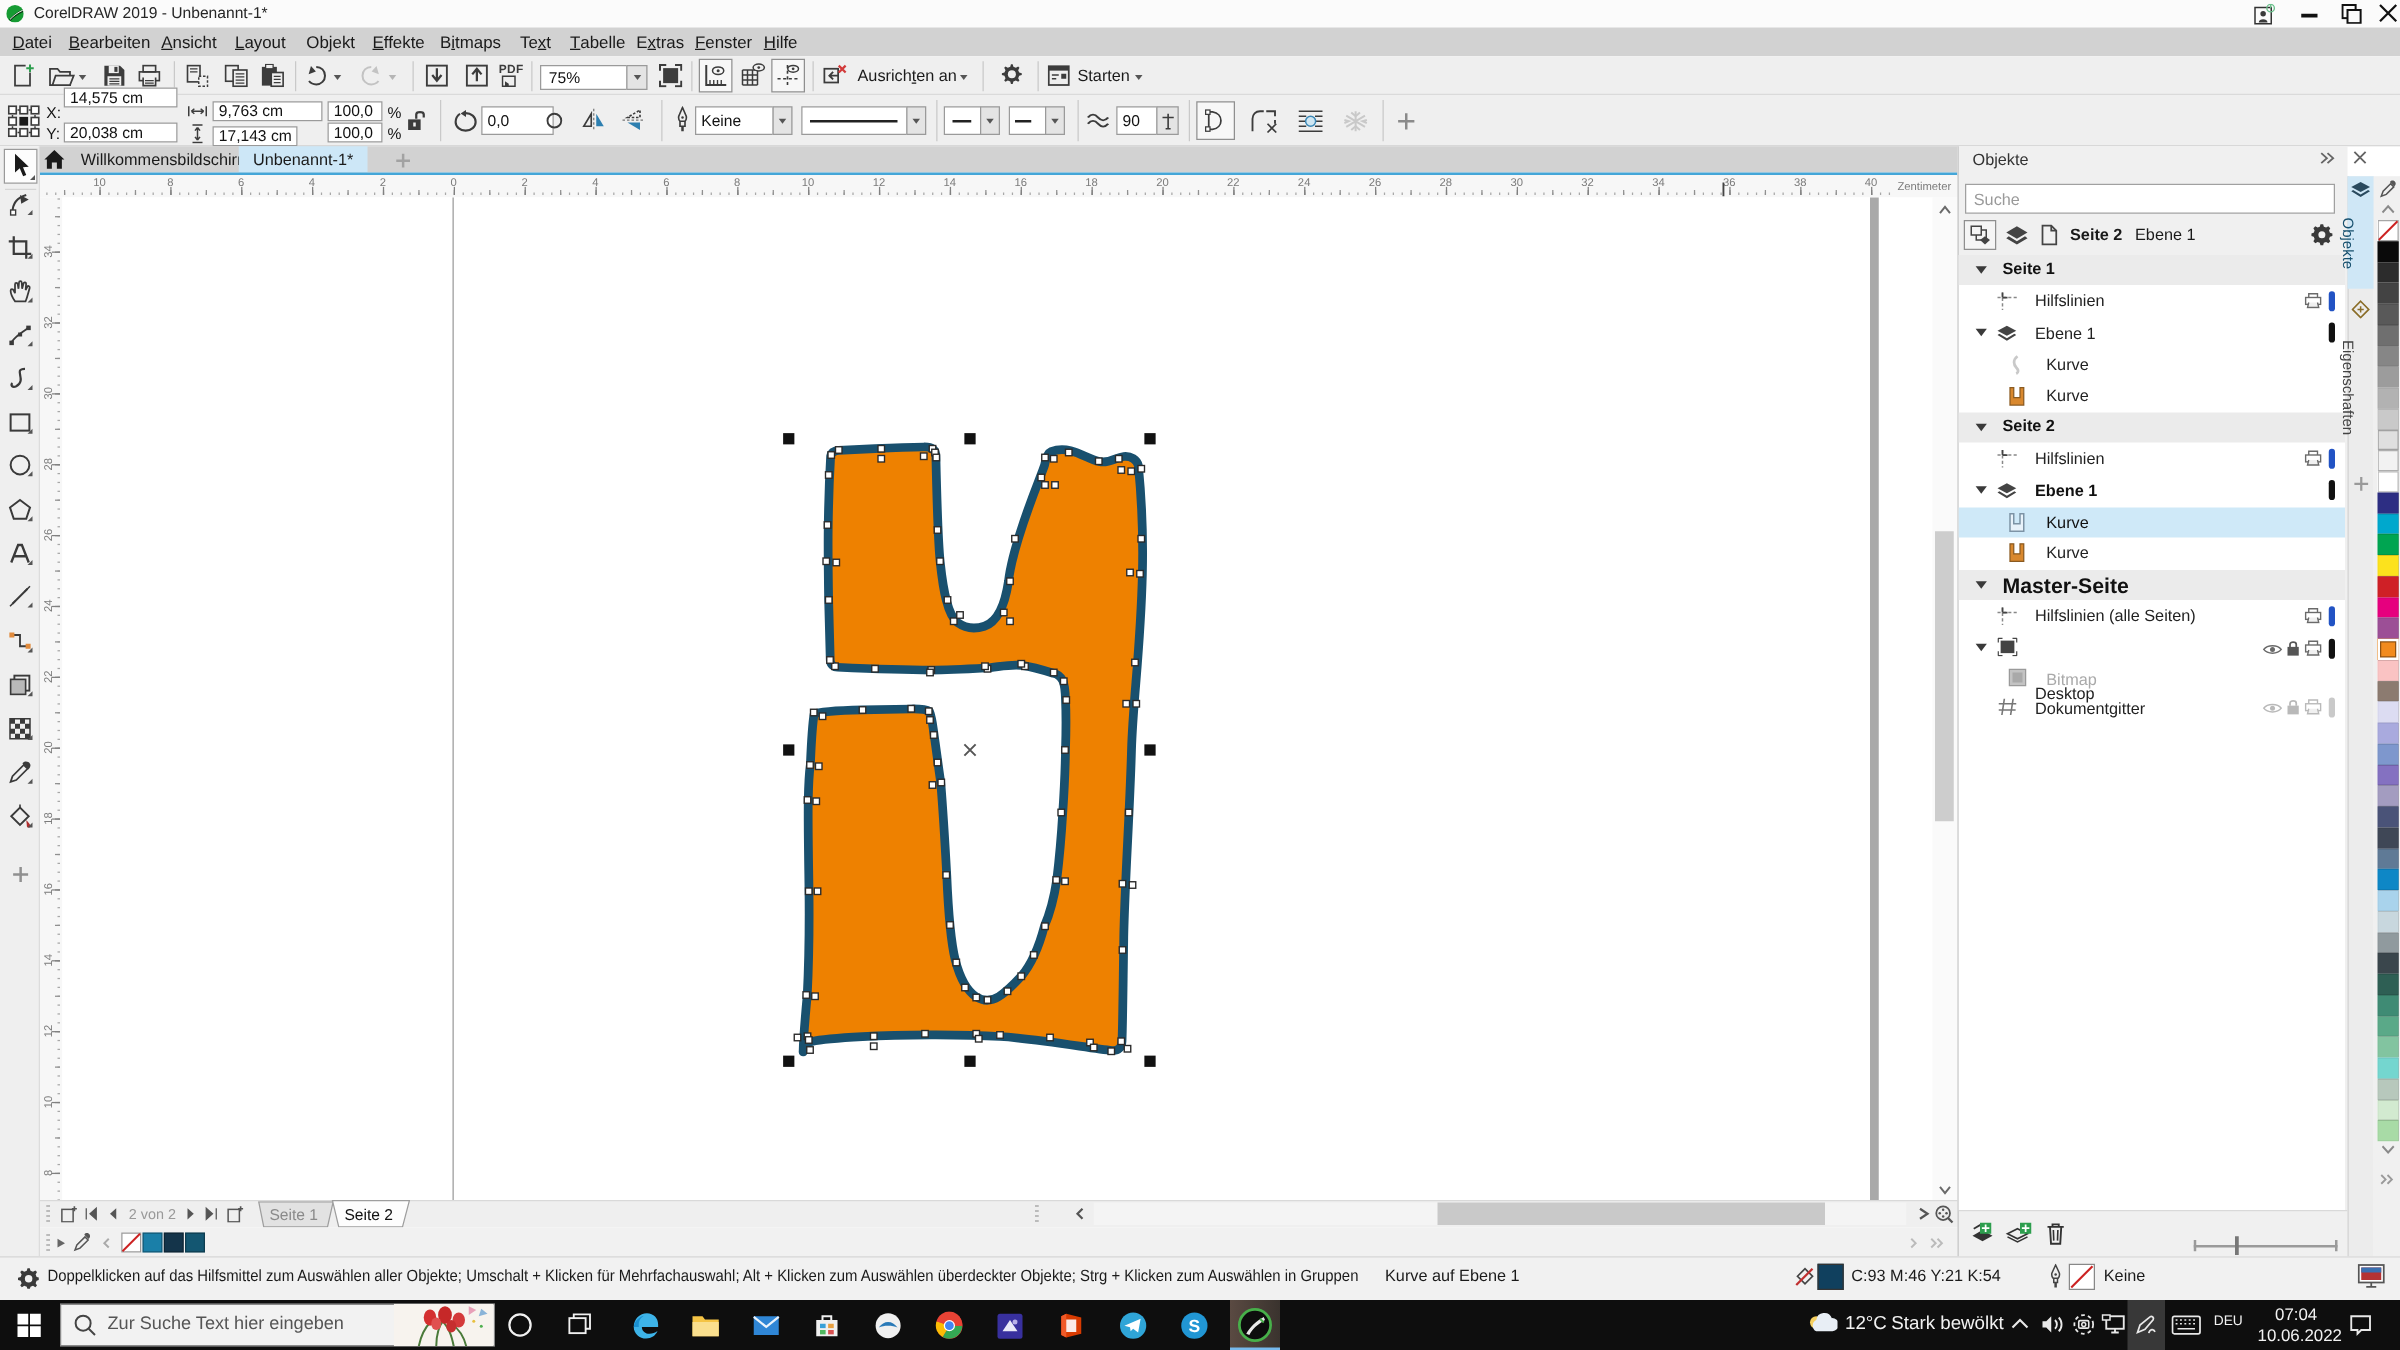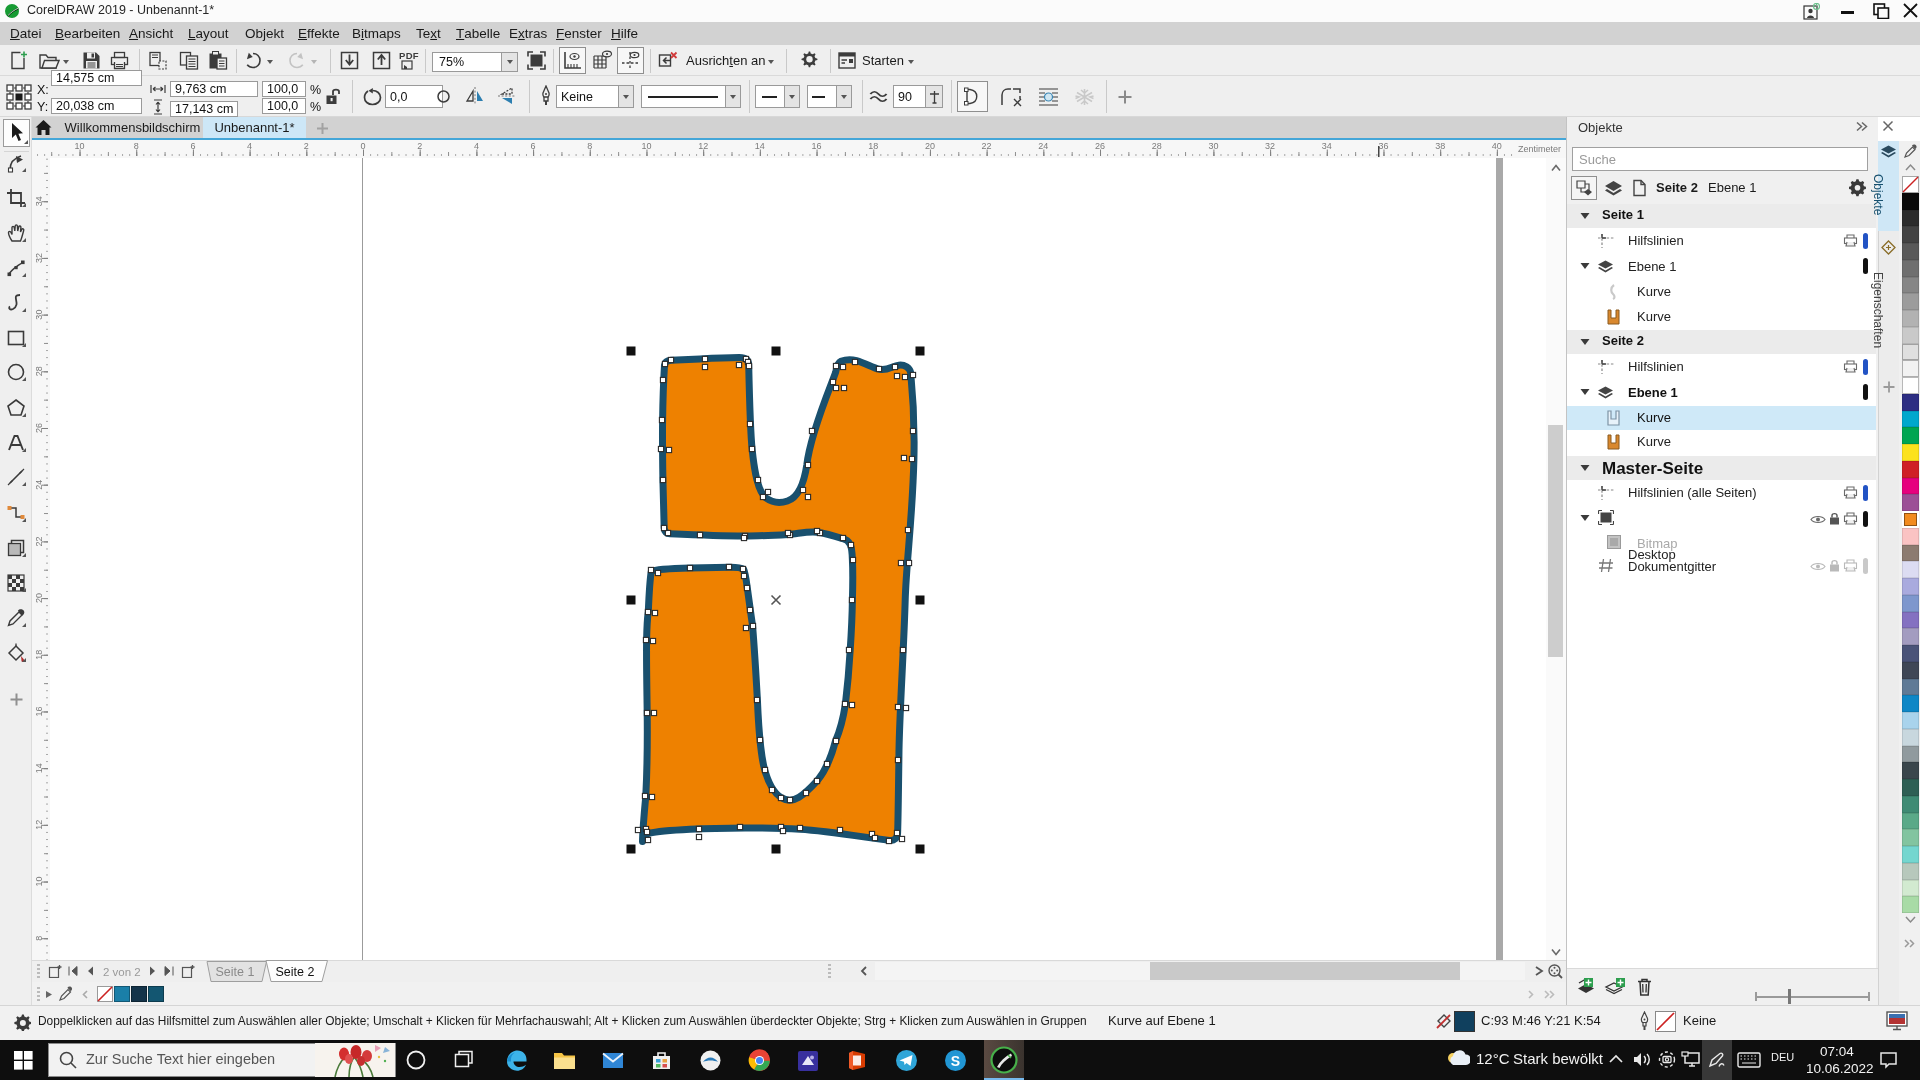--- a/index.html
+++ b/index.html
@@ -291,21 +291,21 @@
     </svg>
 <div class="sep" style="left:1106px;top:80px;height:33px;"></div>
 <svg class="ic" style="left:1117px;top:89px" width="16" height="16" viewBox="0 0 16 16">
       <path d="M8,1.5 L8,14.5 M1.5,8 L14.5,8" stroke="#8a8a8a" stroke-width="2"></path>
     </svg>
 <div style="position:absolute;left:32px;top:117px;width:1534px;height:21px;background:#d2d2d2;"></div>
 <svg class="ic" style="left:35px;top:119px" width="17" height="17" viewBox="0 0 17 17">
       <path d="M8.5,1 L16.5,8.5 L14.5,8.5 L14.5,16 L10.5,16 L10.5,11 L6.5,11 L6.5,16 L2.5,16 L2.5,8.5 L0.5,8.5 Z" fill="#1a1a1a"></path>
     </svg>
 <div style="position:absolute;left:57px;top:117px;width:151px;height:21px;font-size:13px;color:#1a1a1a;display:flex;align-items:center;justify-content:center;">Willkommensbildschirm</div>
-<div style="position:absolute;left:203px;top:117px;width:103px;height:21px;background:#cde7f7;font-size:13px;color:#1a1a1a;display:flex;align-items:center;justify-content:center;">Unbenannt-1*</div>
+<div style="position:absolute;left:191px;top:117px;width:103px;height:21px;background:#cde7f7;font-size:13px;color:#1a1a1a;display:flex;align-items:center;justify-content:center;">Unbenannt-1*</div>
 <div style="position:absolute;left:316px;top:124px;width:12px;height:12px;"></div>
 <svg class="ic" style="left:316px;top:122px" width="13" height="13" viewBox="0 0 13 13">
       <path d="M6.5,1 L6.5,12 M1,6.5 L12,6.5" stroke="#a2a2a2" stroke-width="2"></path>
     </svg>
 <div style="position:absolute;left:32px;top:138px;width:1534px;height:2.5px;background:#44a6d8;"></div>
 <div style="position:absolute;left:0;top:117px;width:32px;height:888px;background:#efefef;border-right:1px solid #dcdcdc;"></div>
 <div style="position:absolute;left:3px;top:119px;width:27px;height:28px;background:#fdfdfd;border:1px solid #9a9a9a;"></div>
 <svg class="ic" style="left:9px;top:122px" width="15" height="21" viewBox="0 0 15 21">
       <path d="M3,1 L3,16 L6.8,12.5 L9.5,19 L12,18 L9.4,11.8 L14,11.3 Z" fill="#1a1a1a"></path>
     </svg>

